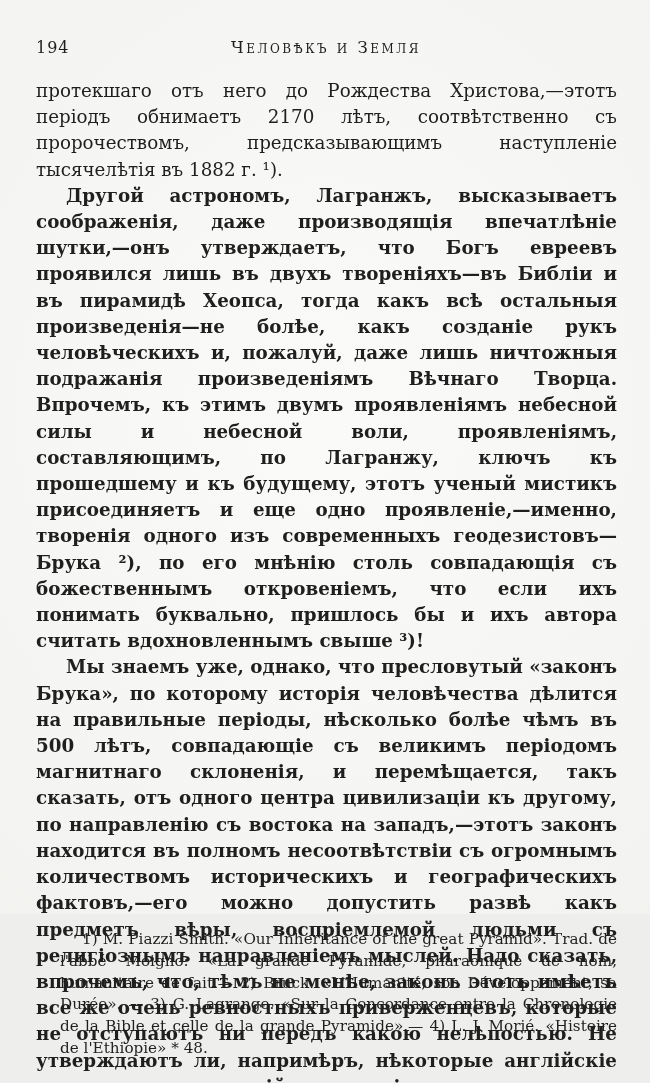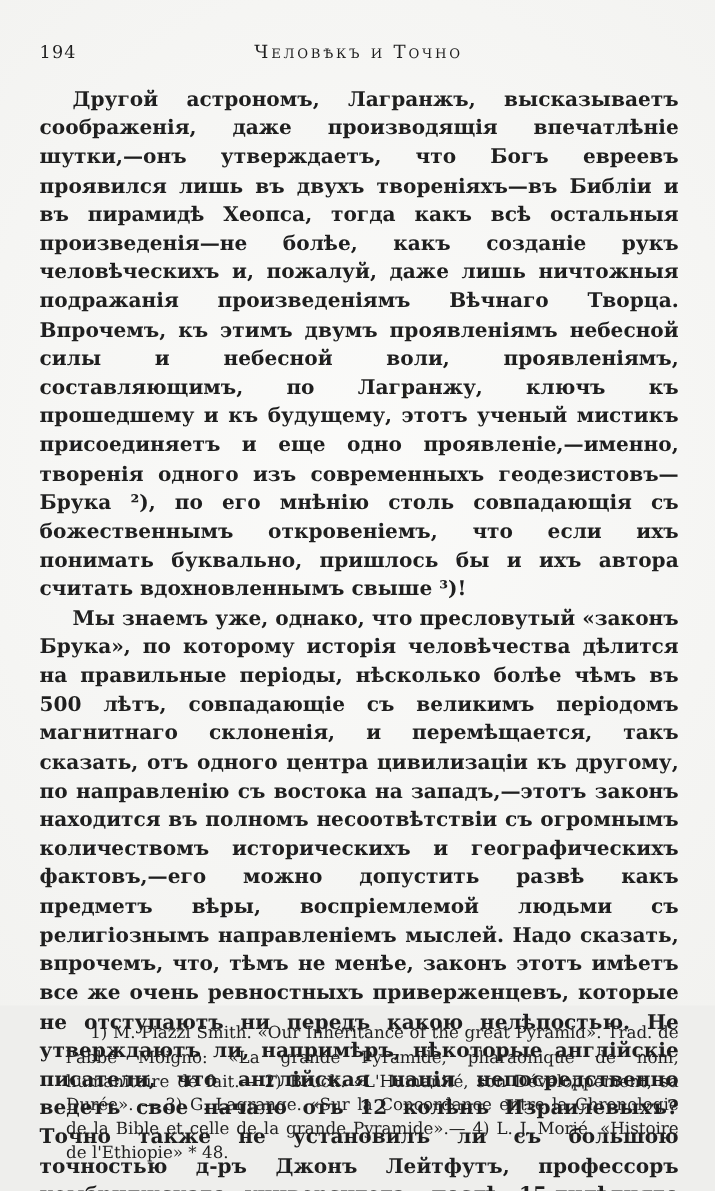--- a/index.html
+++ b/index.html
@@ -78,25 +78,26 @@
     text-indent: 22px;
   }
 </style>
 </head>
 <body>
 
 <div class="page">
 
   <div class="running-head">
     <span class="page-number">194</span>
-    <span class="running-title">Человѣкъ и Точно</span>
+    <span class="running-title">Человѣкъ и Земля</span>
     <span class="head-spacer"></span>
   </div>
 
   <div class="body-text">
+    <p>протекшаго отъ него до Рождества Христова,—этотъ періодъ обнимаетъ 2170 лѣтъ, соотвѣтственно съ пророчествомъ, предсказывающимъ наступленіе тысячелѣтія въ 1882 г. ¹).</p>
     <p class="indent">Другой астрономъ, Лагранжъ, высказываетъ соображенія, даже производящія впечатлѣніе шутки,—онъ утверждаетъ, что Богъ евреевъ проявился лишь въ двухъ твореніяхъ—въ Библіи и въ пирамидѣ Хеопса, тогда какъ всѣ остальныя произведенія—не болѣе, какъ созданіе рукъ человѣческихъ и, пожалуй, даже лишь ничтожныя подражанія произведеніямъ Вѣчнаго Творца. Впрочемъ, къ этимъ двумъ проявленіямъ небесной силы и небесной воли, проявленіямъ, составляющимъ, по Лагранжу, ключъ къ прошедшему и къ будущему, этотъ ученый мистикъ присоединяетъ и еще одно проявленіе,—именно, творенія одного изъ современныхъ геодезистовъ—Брука ²), по его мнѣнію столь совпадающія съ божественнымъ откровеніемъ, что если ихъ понимать буквально, пришлось бы и ихъ автора считать вдохновленнымъ свыше ³)!</p>
     <p class="indent">Мы знаемъ уже, однако, что пресловутый «законъ Брука», по которому исторія человѣчества дѣлится на правильные періоды, нѣсколько болѣе чѣмъ въ 500 лѣтъ, совпадающіе съ великимъ періодомъ магнитнаго склоненія, и перемѣщается, такъ сказать, отъ одного центра цивилизаціи къ другому, по направленію съ востока на западъ,—этотъ законъ находится въ полномъ несоотвѣтствіи съ огромнымъ количествомъ историческихъ и географическихъ фактовъ,—его можно допустить развѣ какъ предметъ вѣры, воспріемлемой людьми съ религіознымъ направленіемъ мыслей. Надо сказать, впрочемъ, что, тѣмъ не менѣе, законъ этотъ имѣетъ все же очень ревностныхъ приверженцевъ, которые не отступаютъ ни передъ какою нелѣпостью. Не утверждаютъ ли, напримѣръ, нѣкоторые англійскіе писатели, что англійская нація непосредственно ведетъ свое начало отъ 12 колѣнъ Израилевыхъ? Точно также не установилъ ли съ большою точностью д-ръ Джонъ Лейтфутъ, профессоръ кембриджскаго университета, послѣ 15-тилѣтняго труда (1888—1903) день рожденія Адама, созданнаго, какъ оказывается, въ 4004 г. до Р. Хр., 23-го октября, въ 9 часовъ утра ⁴)!</p>
 
   </div>
 
   <div class="footnotes">
     <p>1) M. Piazzi Smith. «Our Inheritance of the great Pyramid». Trad. de l'abbé Moigno: «La grande Pyramide, pharaonique de nom, humanitaire de fait.— 2) Bruck. «L'Humanité, son Développement, sa Durée». — 3) G. Lagrange. «Sur la Concordance entre la Chronologie de la Bible et celle de la grande Pyramide».— 4) L. J. Morié. «Histoire de l'Ethiopie» * 48.</p>
   </div>
 
 </div>

